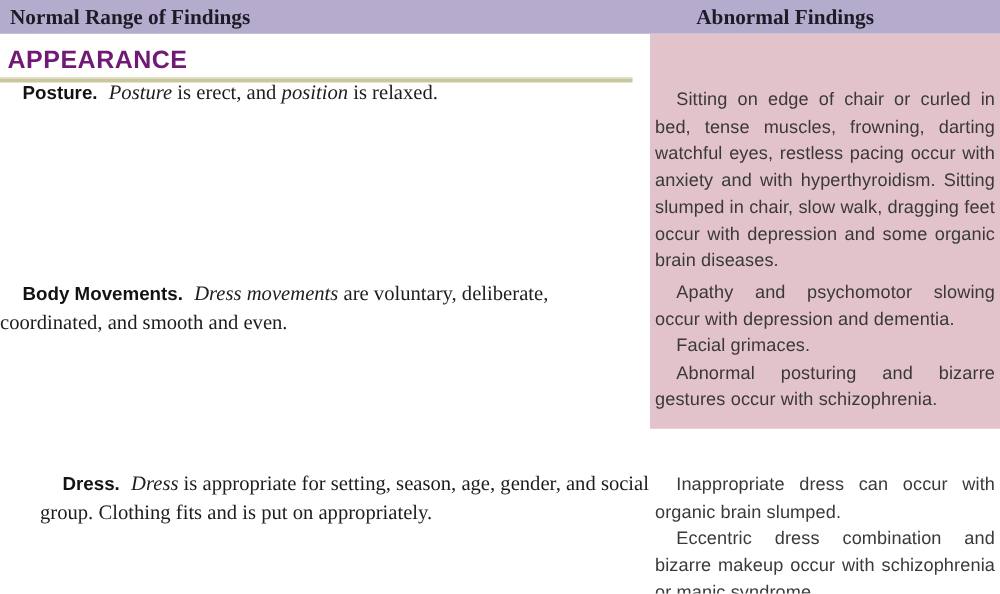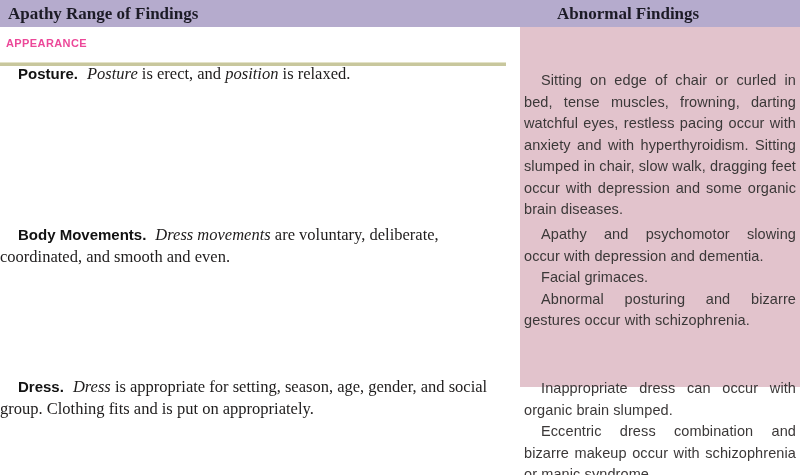--- a/index.html
+++ b/index.html
@@ -29,21 +29,21 @@
     color: #1c1b26;
     white-space: nowrap;
   }
   .header-label.left  { left: 8px; }
   .header-label.right { left: 557px; }
 
   
   .abnormal-col {
     position: absolute;
     left: 520px; top: 27px;
-    width: 280px; height: 360px;
+    width: 280px; height: 316px;
     background: #e2c3cc;
   }
   .abn-group {
     position: absolute;
     left: 0;
     width: 272px;
     padding: 0 4px;
   }
   .abn-group p {
     margin: 0;
@@ -58,23 +58,23 @@
   .abn-group.g1 { top: 43px; }
   .abn-group.g2 { top: 197px; }
   .abn-group.g3 { top: 351px; }
 
   
   .section-title {
     position: absolute;
     left: 6px; top: 37px;
     font-family: "Liberation Sans", sans-serif;
     font-weight: bold;
-    font-size: 11px;
+    font-size: 20px;
     letter-spacing: 0.4px;
-    color: #ec4899;
+    color: #701a75;
   }
   .section-rule {
     position: absolute;
     left: 0; top: 62px;
     width: 506px; height: 3px;
     background: #c8c79d;
     border-top: 1px solid #e3e2c8;
   }
   .normal-item {
     position: absolute;
@@ -82,37 +82,37 @@
     width: 512px;
     margin: 0;
     font-family: "Liberation Serif", serif;
     font-size: 16.5px;
     line-height: 22px;
     color: #1e1c1c;
     text-indent: 18px;
   }
   .normal-item.n1 { top: 63px; }
   .normal-item.n2 { top: 224px; }
-  .normal-item.n3 { top: 376px; }
+  .normal-item.n3 { top: 376px; margin-left: 32px; }
   .run-head {
     font-family: "Liberation Sans", sans-serif;
     font-weight: bold;
     font-size: 15px;
     color: #121212;
     margin-right: 9px;
   }
   .it { font-style: italic; }
 </style>
 </head>
 <body>
 
 <div class="page">
 
   <div class="header">
-    <span class="header-label left">Apathy Range of Findings</span>
+    <span class="header-label left">Normal Range of Findings</span>
     <span class="header-label right">Abnormal Findings</span>
   </div>
 
   <div class="abnormal-col">
     <div class="abn-group g1">
       <p>Sitting on edge of chair or curled in bed, tense muscles, frowning, darting watchful eyes, restless pacing occur with anxiety and with hyperthyroidism. Sitting slumped in chair, slow walk, dragging feet occur with depression and some organic brain diseases.</p>
     </div>
     <div class="abn-group g2">
       <p>Apathy and psychomotor slowing occur with depression and dementia.</p>
       <p>Facial grimaces.</p>

